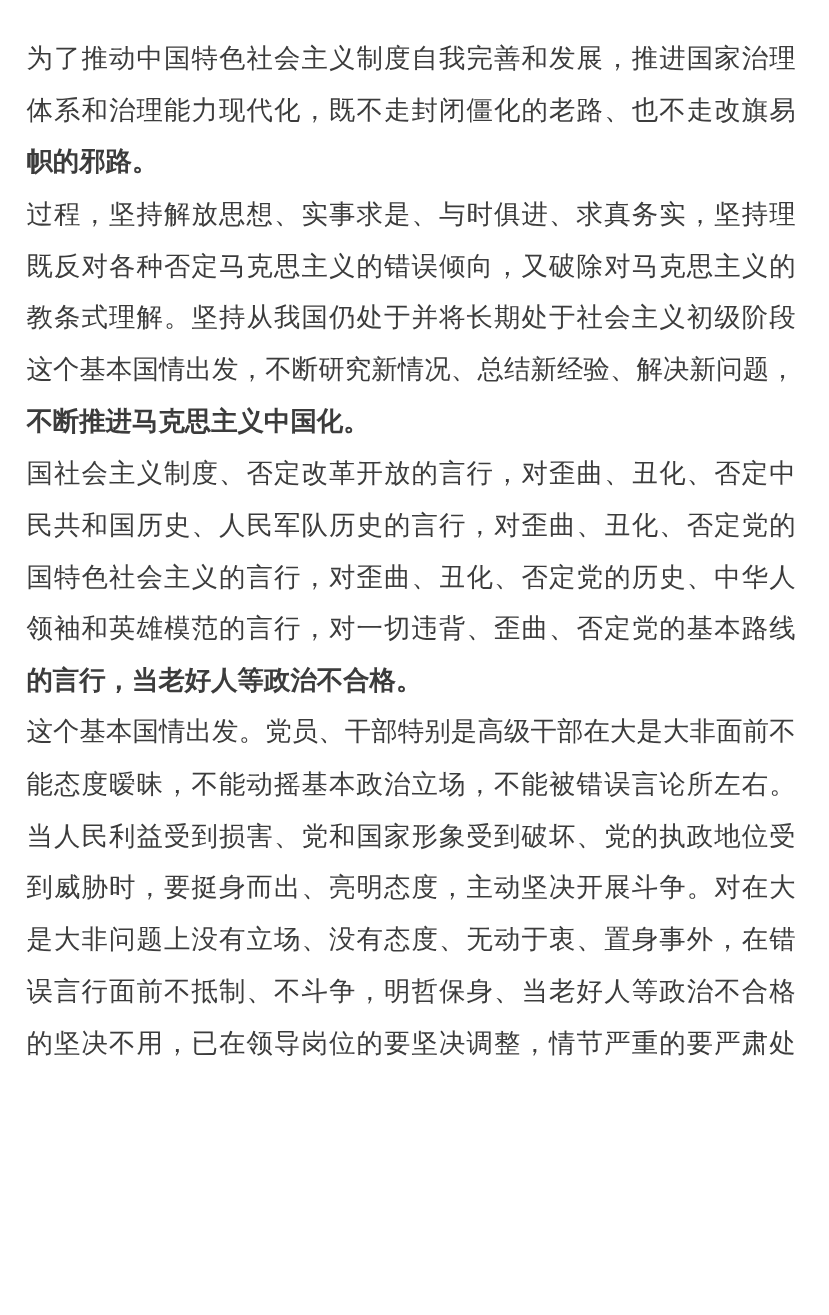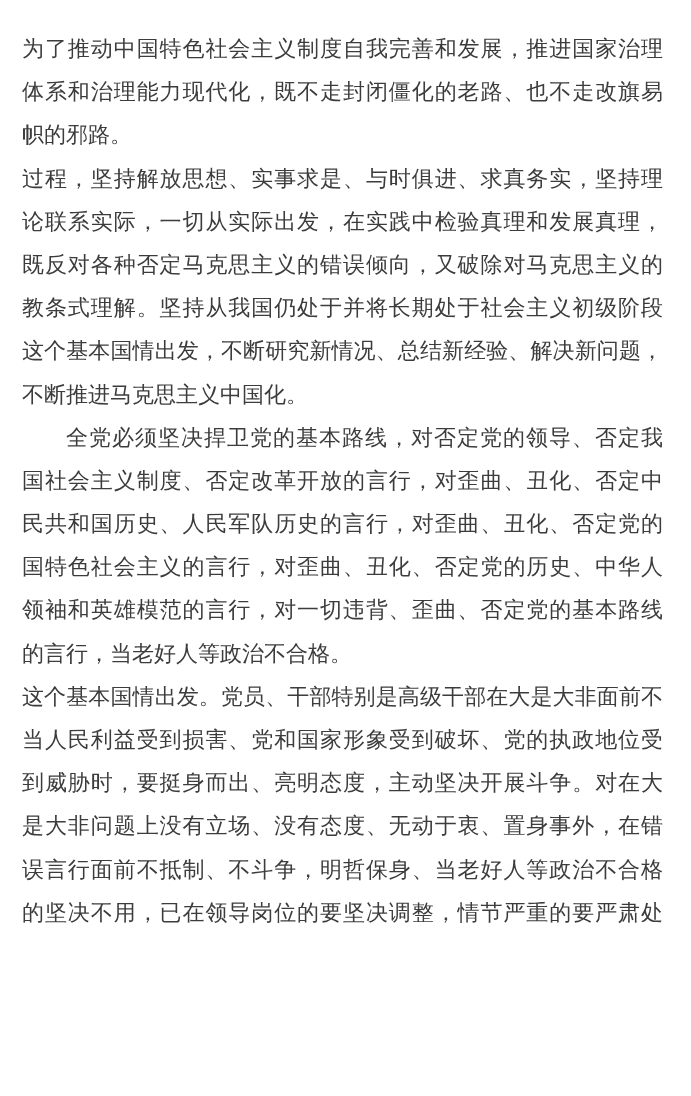--- a/index.html
+++ b/index.html
@@ -33,51 +33,51 @@
     white-space: normal;
     overflow: hidden;
   }
   .line.justify {
     text-align: justify;
     text-align-last: justify;
   }
   .line.plain {
     text-align: left;
     text-align-last: left;
+    font-weight: bold;
   }
   .line.indent {
     text-indent: 2em;
   }
 </style>
 </head>
 <body>
 
 <div class="page" style="background: rgb(255, 255, 255); color: rgb(60, 60, 60);">
     <div class="paragraph">
       <div class="line justify">为了推动中国特色社会主义制度自我完善和发展，推进国家治理</div>
       <div class="line justify">体系和治理能力现代化，既不走封闭僵化的老路、也不走改旗易</div>
       <div class="line plain">帜的邪路。</div>
     </div>
     <div class="paragraph">
       <div class="line justify">过程，坚持解放思想、实事求是、与时俱进、求真务实，坚持理</div>
-      <div class="line justify">论联系实际，一切从实际出发，在实践中检验真理和发展真理，</div>
       <div class="line justify">既反对各种否定马克思主义的错误倾向，又破除对马克思主义的</div>
       <div class="line justify">教条式理解。坚持从我国仍处于并将长期处于社会主义初级阶段</div>
       <div class="line justify">这个基本国情出发，不断研究新情况、总结新经验、解决新问题，</div>
       <div class="line plain">不断推进马克思主义中国化。</div>
     </div>
     <div class="paragraph">
-      <div class="line justify indent">全党必须坚决捍卫党的基本路线，对否定党的领导、否定我</div>
       <div class="line justify">国社会主义制度、否定改革开放的言行，对歪曲、丑化、否定中</div>
       <div class="line justify">民共和国历史、人民军队历史的言行，对歪曲、丑化、否定党的</div>
       <div class="line justify">国特色社会主义的言行，对歪曲、丑化、否定党的历史、中华人</div>
       <div class="line justify">领袖和英雄模范的言行，对一切违背、歪曲、否定党的基本路线</div>
       <div class="line plain">的言行，当老好人等政治不合格。</div>
     </div>
     <div class="paragraph">
       <div class="line justify">这个基本国情出发。党员、干部特别是高级干部在大是大非面前不</div>
+      <div class="line justify">能态度暧昧，不能动摇基本政治立场，不能被错误言论所左右。</div>
       <div class="line justify">当人民利益受到损害、党和国家形象受到破坏、党的执政地位受</div>
       <div class="line justify">到威胁时，要挺身而出、亮明态度，主动坚决开展斗争。对在大</div>
       <div class="line justify">是大非问题上没有立场、没有态度、无动于衷、置身事外，在错</div>
       <div class="line justify">误言行面前不抵制、不斗争，明哲保身、当老好人等政治不合格</div>
       <div class="line justify">的坚决不用，已在领导岗位的要坚决调整，情节严重的要严肃处</div>
     </div>
   </div>
 
 </body></html>

